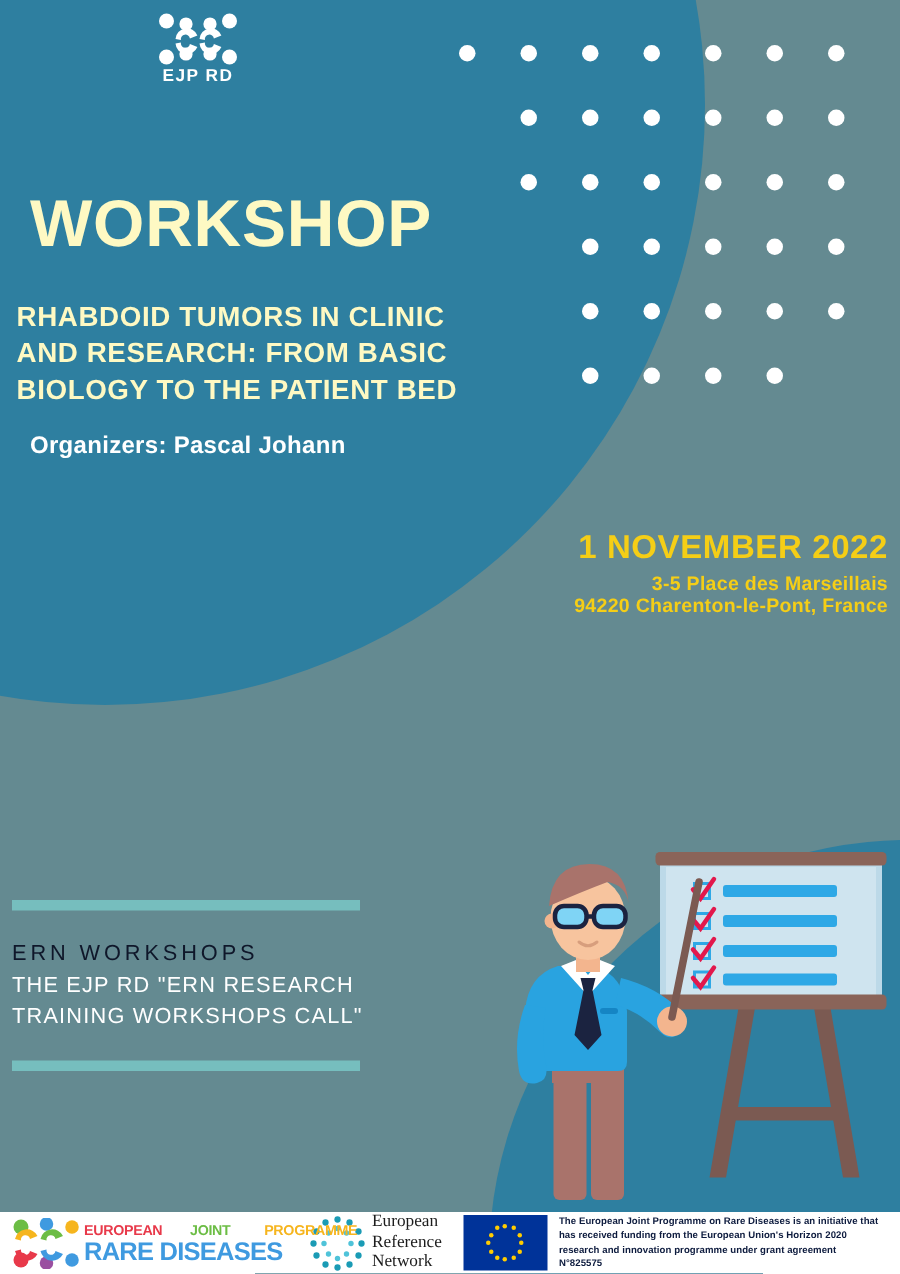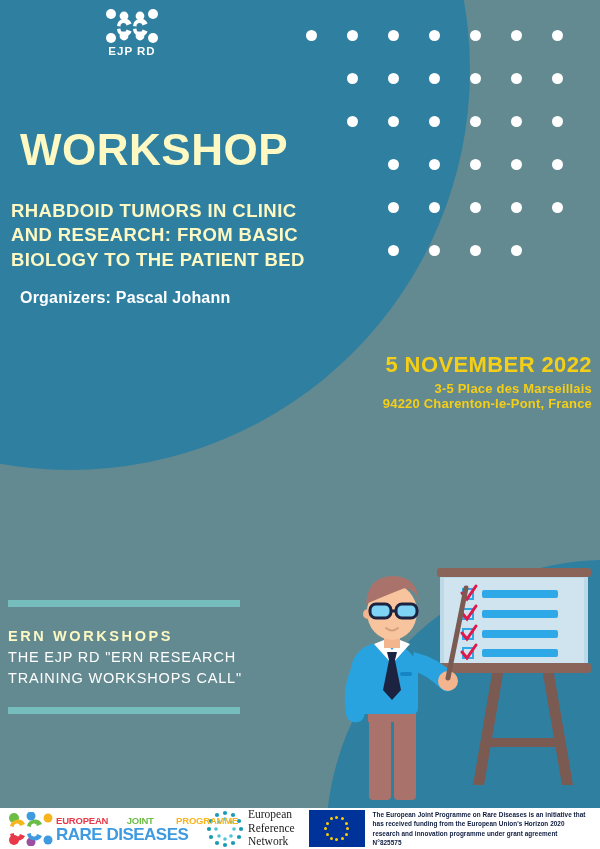--- a/index.html
+++ b/index.html
@@ -50,22 +50,22 @@
   .datewrap{position:absolute;right:8px;top:352px;text-align:right;}
   .date{color:#f5ce16;font-size:22px;font-weight:bold;letter-spacing:0.4px;}
   .addr1{color:#f5ce16;font-size:13px;font-weight:bold;margin-top:3px;letter-spacing:0.2px;}
   .addr2{color:#f5ce16;font-size:13px;font-weight:bold;letter-spacing:0.2px;}
 
   
   .rule{position:absolute;left:8px;width:232px;height:7px;background:#76bebe;}
   .rule-top{top:600px;}
   .rule-bottom{top:707px;}
   .ern-title{
-    position:absolute;left:8px;top:628px;color:#fef9c3;
-    font-size:14.5px;font-weight:bold;letter-spacing:2.6px;
+    position:absolute;left:8px;top:628px;color:#0f172a;
+    font-size:14.5px;font-weight:normal;letter-spacing:2.6px;
   }
   .ern-sub{
     position:absolute;left:8px;top:647px;width:250px;color:#ffffff;
     font-size:14.5px;line-height:1.46;letter-spacing:0.8px;
   }
 
   
   .illu{position:absolute;left:330px;top:560px;width:270px;height:248px;}
 
   
@@ -158,21 +158,21 @@
 
   <div class="subtitle">
     <div>RHABDOID TUMORS IN CLINIC</div>
     <div>AND RESEARCH: FROM BASIC</div>
     <div>BIOLOGY TO THE PATIENT BED</div>
   </div>
 
   <div class="organizers">Organizers: Pascal Johann</div>
 
   <div class="datewrap">
-    <div class="date">5 NOVEMBER 2022</div>
+    <div class="date">1 NOVEMBER 2022</div>
     <div class="addr1">3-5 Place des Marseillais</div>
     <div class="addr2">94220 Charenton-le-Pont, France</div>
   </div>
 
   <div class="rule rule-top"></div>
   <div class="ern-title">ERN WORKSHOPS</div>
   <div class="ern-sub">
     <div>THE EJP RD "ERN RESEARCH</div>
     <div>TRAINING WORKSHOPS CALL"</div>
   </div>

